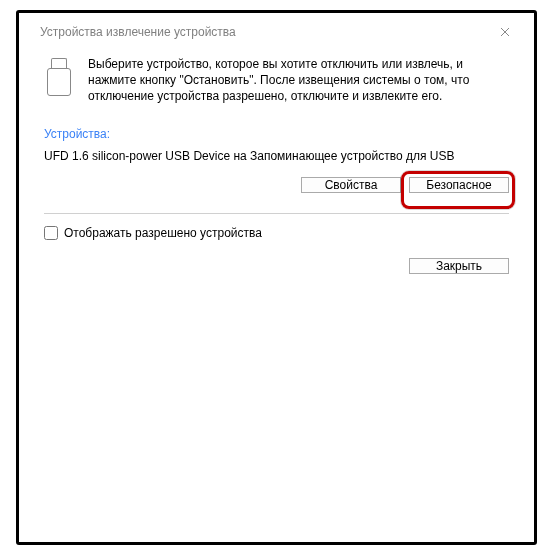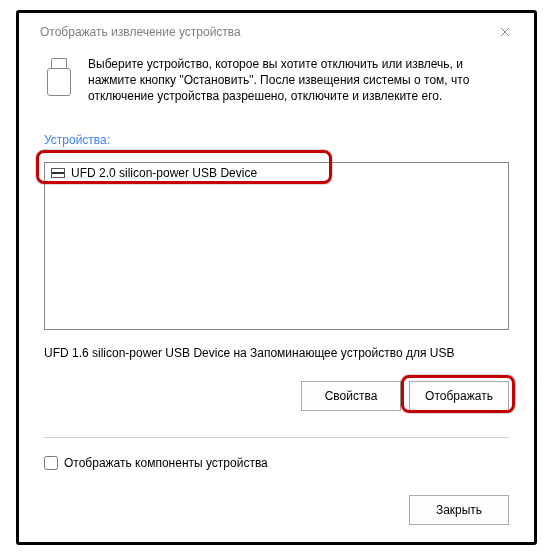--- a/index.html
+++ b/index.html
@@ -47,21 +47,20 @@
     justify-content: center;
     color: #999;
     font-size: 14px;
     font-weight: 300;
   }
   .content {
     padding: 10px 20px 0 20px;
     display: flex;
     flex-direction: column;
     flex: 1;
-    justify-content: space-between;
   }
   .intro-row {
     display: flex;
     gap: 14px;
     margin-bottom: 22px;
   }
   .usb-icon {
     flex: 0 0 auto;
     width: 30px;
     height: 40px;
@@ -139,21 +138,21 @@
   }
   .btn-row {
     display: flex;
     justify-content: flex-end;
     gap: 8px;
     margin-bottom: 20px;
     position: relative;
   }
   .btn {
     min-width: 100px;
-    height: 30px;
+    height: 16px;
     border: 1px solid #aaa;
     background: #fdfdfd;
     font-family: inherit;
     font-size: 12px;
     color: #000;
     padding: 0 14px;
     cursor: pointer;
   }
   .hl-stop {
     right: -6px;
@@ -185,64 +184,55 @@
     padding-bottom: 12px;
   }
 </style>
 </head>
 <body>
 
 <div class="outer-frame">
   <div class="window">
 
     <div class="titlebar">
-      <span>Отображать извлечение устройства</span>
+      <span>Устройства извлечение устройства</span>
       <div class="close-btn" title="Закрыть">
         <svg width="10" height="10" viewBox="0 0 10 10">
           <line x1="1" y1="1" x2="9" y2="9" stroke="#888" stroke-width="1"></line>
           <line x1="9" y1="1" x2="1" y2="9" stroke="#888" stroke-width="1"></line>
         </svg>
       </div>
     </div>
 
     <div class="content">
 
       <div class="intro-row">
         <div class="usb-icon">
           <div class="plug"></div>
           <div class="body"></div>
         </div>
         <div class="intro-text">Выберите устройство, которое вы хотите отключить или извлечь, и нажмите кнопку "Остановить". После извещения системы о том, что отключение устройства разрешено, отключите и извлеките его.</div>
       </div>
 
       <div class="list-label">Устройства:</div>
 
-      <div class="list-wrap">
-        <div class="device-list">
-          <div class="device-item">
-            <span class="drive-icon"></span>
-            <span>UFD 2.0 silicon-power USB Device</span>
-          </div>
-        </div>
-        <div class="highlight-wrap hl-device"></div>
-      </div>
 
       <div class="status-line">UFD 1.6 silicon-power USB Device на Запоминающее устройство для USB</div>
 
       <div class="btn-row">
         <button class="btn">Свойства</button>
-        <button class="btn">Отображать</button>
+        <button class="btn">Безопасное</button>
         <div class="highlight-wrap hl-stop"></div>
       </div>
 
       <div class="separator"></div>
 
       <label class="check-row">
         <input type="checkbox" style="">
-        <span>Отображать компоненты устройства</span>
+        <span>Отображать разрешено устройства</span>
       </label>
 
       <div class="footer-row">
         <button class="btn">Закрыть</button>
       </div>
 
     </div>
 
   </div>
 </div>

